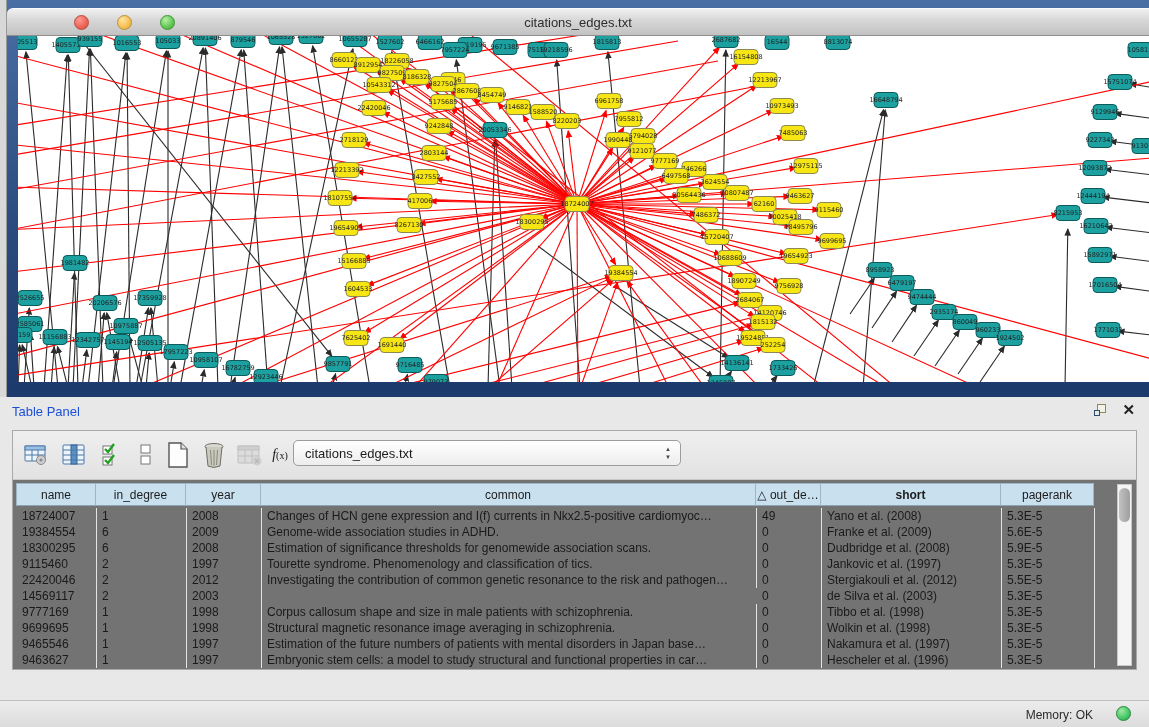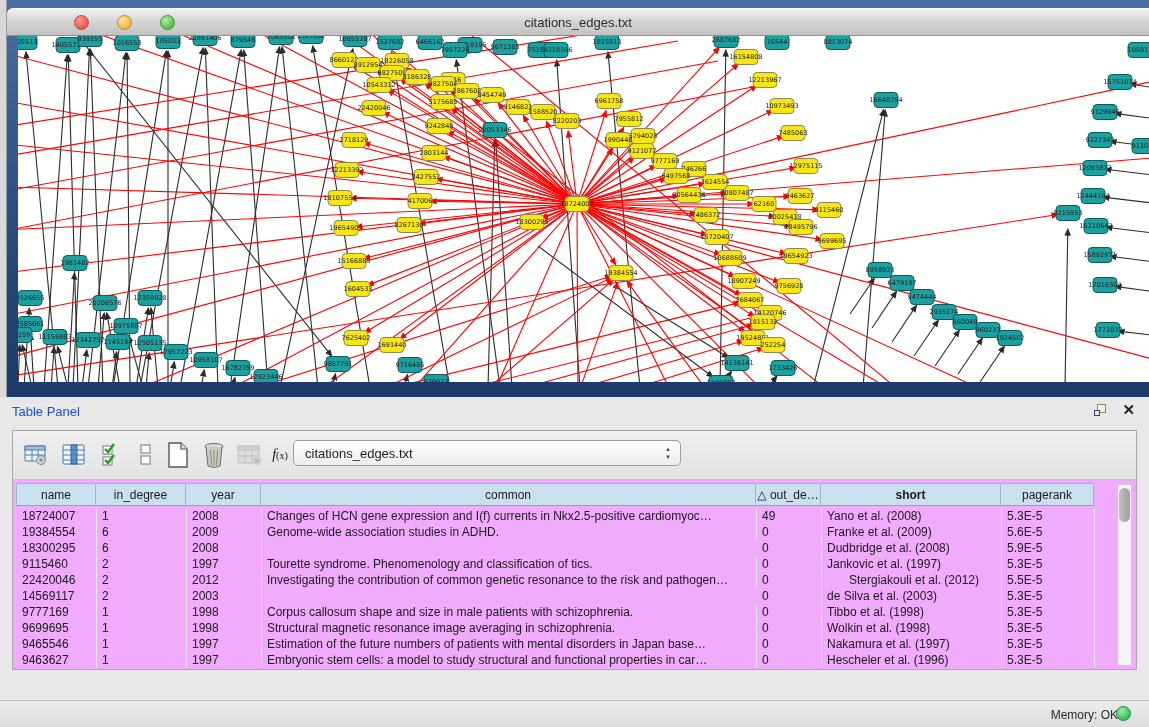--- a/index.html
+++ b/index.html
@@ -27,21 +27,21 @@
   
   #table-panel { position:absolute; left:0; top:397px; width:1149px; height:303px; background:#e8e8e8; }
   #tp-header { position:absolute; left:0; top:0; width:1149px; height:28px; }
   #tp-title { position:absolute; left:12px; top:7px; font-size:13px; color:#1d4ed8; }
   #tp-float { position:absolute; right:42px; top:7px; width:13px; height:13px; }
   #tp-float .sq1 { position:absolute; left:3px; top:0; width:9px; height:9px; border:1px solid #8b8b5a; background:#f4f2e4; }
   #tp-float .sq2 { position:absolute; left:0; top:6px; width:6px; height:6px; border:1px solid #2c4d6e; background:#e8e8e8; }
   #tp-close { position:absolute; right:14px; top:4px; font-size:15px; font-weight:bold; color:#222; cursor:default; }
 
   #tp-box { position:absolute; left:12px; top:33px; width:1125px; height:240px;
-    background:#f0abfc; border:1px solid #a9a9a9; }
+    background:#737373; border:1px solid #a9a9a9; }
   #toolbar { position:absolute; left:0; top:0; width:100%; height:49px;
     background:linear-gradient(180deg,#efefef,#e2e2e2); border-bottom:1px solid #c8c8c8; }
   .tbtn { position:absolute; top:9px; width:30px; height:30px; display:flex; align-items:center; justify-content:center; }
   #fx-label { font-size:14px; color:#111; font-family:"Liberation Serif", serif; }
   #table-select { position:absolute; left:280px; top:9px; width:388px; height:26px;
     border:1px solid #9c9c9c; border-radius:5px;
     background:linear-gradient(180deg,#ffffff,#ededed); box-shadow:0 1px 1px rgba(255,255,255,.8) inset; }
   #table-select .val { position:absolute; left:11px; top:5px; font-size:13px; color:#1c1c1c; }
   #table-select .stepper { position:absolute; right:9px; top:4px; font-size:6px; line-height:8px; color:#444; text-align:center; }
 
@@ -60,21 +60,21 @@
   #tabs { position:absolute; left:0; right:0; top:276px; height:21px; display:flex; justify-content:center; }
   .tab { height:21px; line-height:20px; font-size:13px; padding:0 14px;
     background:#fdfdfd; color:#111; border:1px solid #9e9e9e; border-left:none; }
   .tab:first-child { border-left:1px solid #9e9e9e; border-radius:5px 0 0 5px; }
   .tab:last-child { border-radius:0 5px 5px 0; }
   .tab.active { background:linear-gradient(180deg,#8a8a8a,#707070); color:#e8e8e8; }
 
   
   #statusbar { position:absolute; left:0; top:700px; width:1149px; height:27px;
     background:linear-gradient(180deg,#ececec,#dcdcdc); border-top:1px solid #bfbfbf; }
-  #memory-label { position:absolute; right:31px; top:7px; font-size:12px; color:#2a2a2a; }
+  #memory-label { position:absolute; right:56px; top:7px; font-size:12px; color:#2a2a2a; }
   #memory-led { position:absolute; right:18px; top:5px; width:15px; height:15px; border-radius:50%;
     background:radial-gradient(circle at 35% 30%,#9fe8a2,#44c767 60%,#2e9e4e); border:1px solid #27863f; }
 </style>
 </head>
 <body>
 
 <div id="root">
 
   <div id="desktop"></div>
   <div id="left-gutter"></div>
@@ -897,40 +897,41 @@
               <div class="tcell" style="left: 171px; width: 75px;">2009</div>
               <div class="tcell" style="left: 246px; width: 495px;">Genome-wide association studies in ADHD.</div>
               <div class="tcell" style="left: 741px; width: 65px;">0</div>
               <div class="tcell" style="left: 806px; width: 180px;">Franke et al. (2009)</div>
               <div class="tcell" style="left: 986px; width: 93px;">5.6E-5</div>
             </div>
             <div class="trow" style="top: 57px; left: 1px;">
               <div class="tcell" style="left: 1px; width: 80px;">18300295</div>
               <div class="tcell" style="left: 81px; width: 90px;">6</div>
               <div class="tcell" style="left: 171px; width: 75px;">2008</div>
+              <div class="tcell" style="left: 246px; width: 495px;">Estimation of significance thresholds for genomewide association scans.</div>
               <div class="tcell" style="left: 741px; width: 65px;">0</div>
               <div class="tcell" style="left: 806px; width: 180px;">Dudbridge et al. (2008)</div>
               <div class="tcell" style="left: 986px; width: 93px;">5.9E-5</div>
             </div>
             <div class="trow" style="top: 73px; left: 1px;">
               <div class="tcell" style="left: 1px; width: 80px;">9115460</div>
               <div class="tcell" style="left: 81px; width: 90px;">2</div>
               <div class="tcell" style="left: 171px; width: 75px;">1997</div>
               <div class="tcell" style="left: 246px; width: 495px;">Tourette syndrome. Phenomenology and classification of tics.</div>
               <div class="tcell" style="left: 741px; width: 65px;">0</div>
               <div class="tcell" style="left: 806px; width: 180px;">Jankovic et al. (1997)</div>
               <div class="tcell" style="left: 986px; width: 93px;">5.3E-5</div>
             </div>
             <div class="trow" style="top: 89px; left: 1px;">
               <div class="tcell" style="left: 1px; width: 80px;">22420046</div>
               <div class="tcell" style="left: 81px; width: 90px;">2</div>
               <div class="tcell" style="left: 171px; width: 75px;">2012</div>
               <div class="tcell" style="left: 246px; width: 495px;">Investigating the contribution of common genetic resonance to the risk and pathogen…</div>
               <div class="tcell" style="left: 741px; width: 65px;">0</div>
-              <div class="tcell" style="left: 806px; width: 180px; text-align: center;">Stergiakouli et al. (2012)</div>
+              <div class="tcell" style="left: 806px; width: 180px;">Stergiakouli et al. (2012)</div>
               <div class="tcell" style="left: 986px; width: 93px;">5.5E-5</div>
             </div>
             <div class="trow" style="top: 105px; left: 1px;">
               <div class="tcell" style="left: 1px; width: 80px;">14569117</div>
               <div class="tcell" style="left: 81px; width: 90px;">2</div>
               <div class="tcell" style="left: 171px; width: 75px;">2003</div>
               <div class="tcell" style="left: 741px; width: 65px;">0</div>
               <div class="tcell" style="left: 806px; width: 180px;">de Silva et al. (2003)</div>
               <div class="tcell" style="left: 986px; width: 93px;">5.3E-5</div>
             </div>

